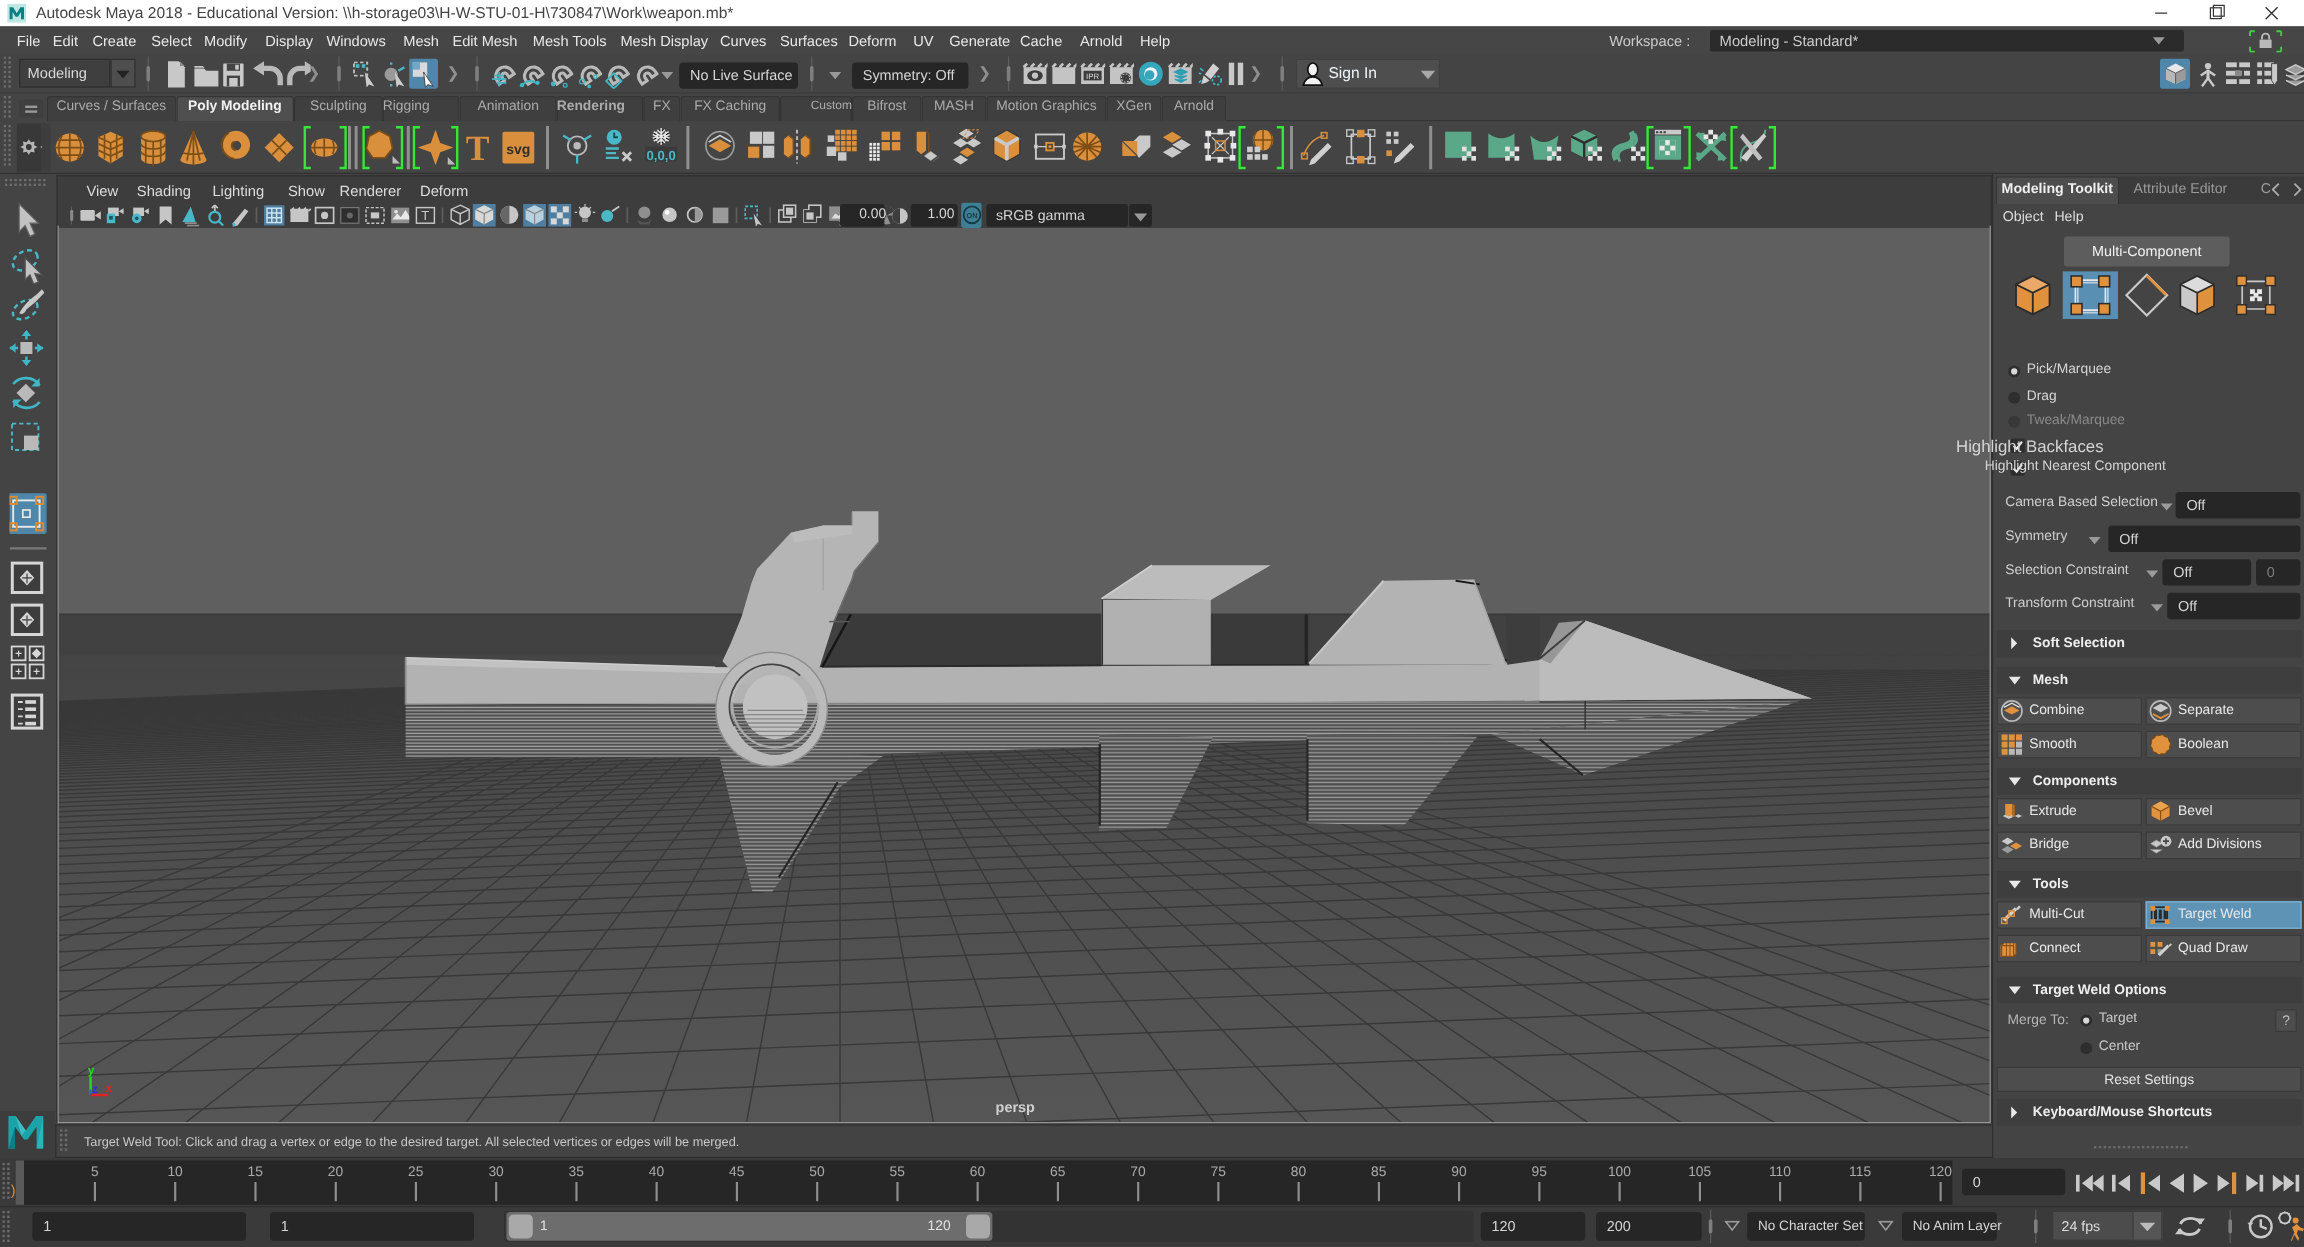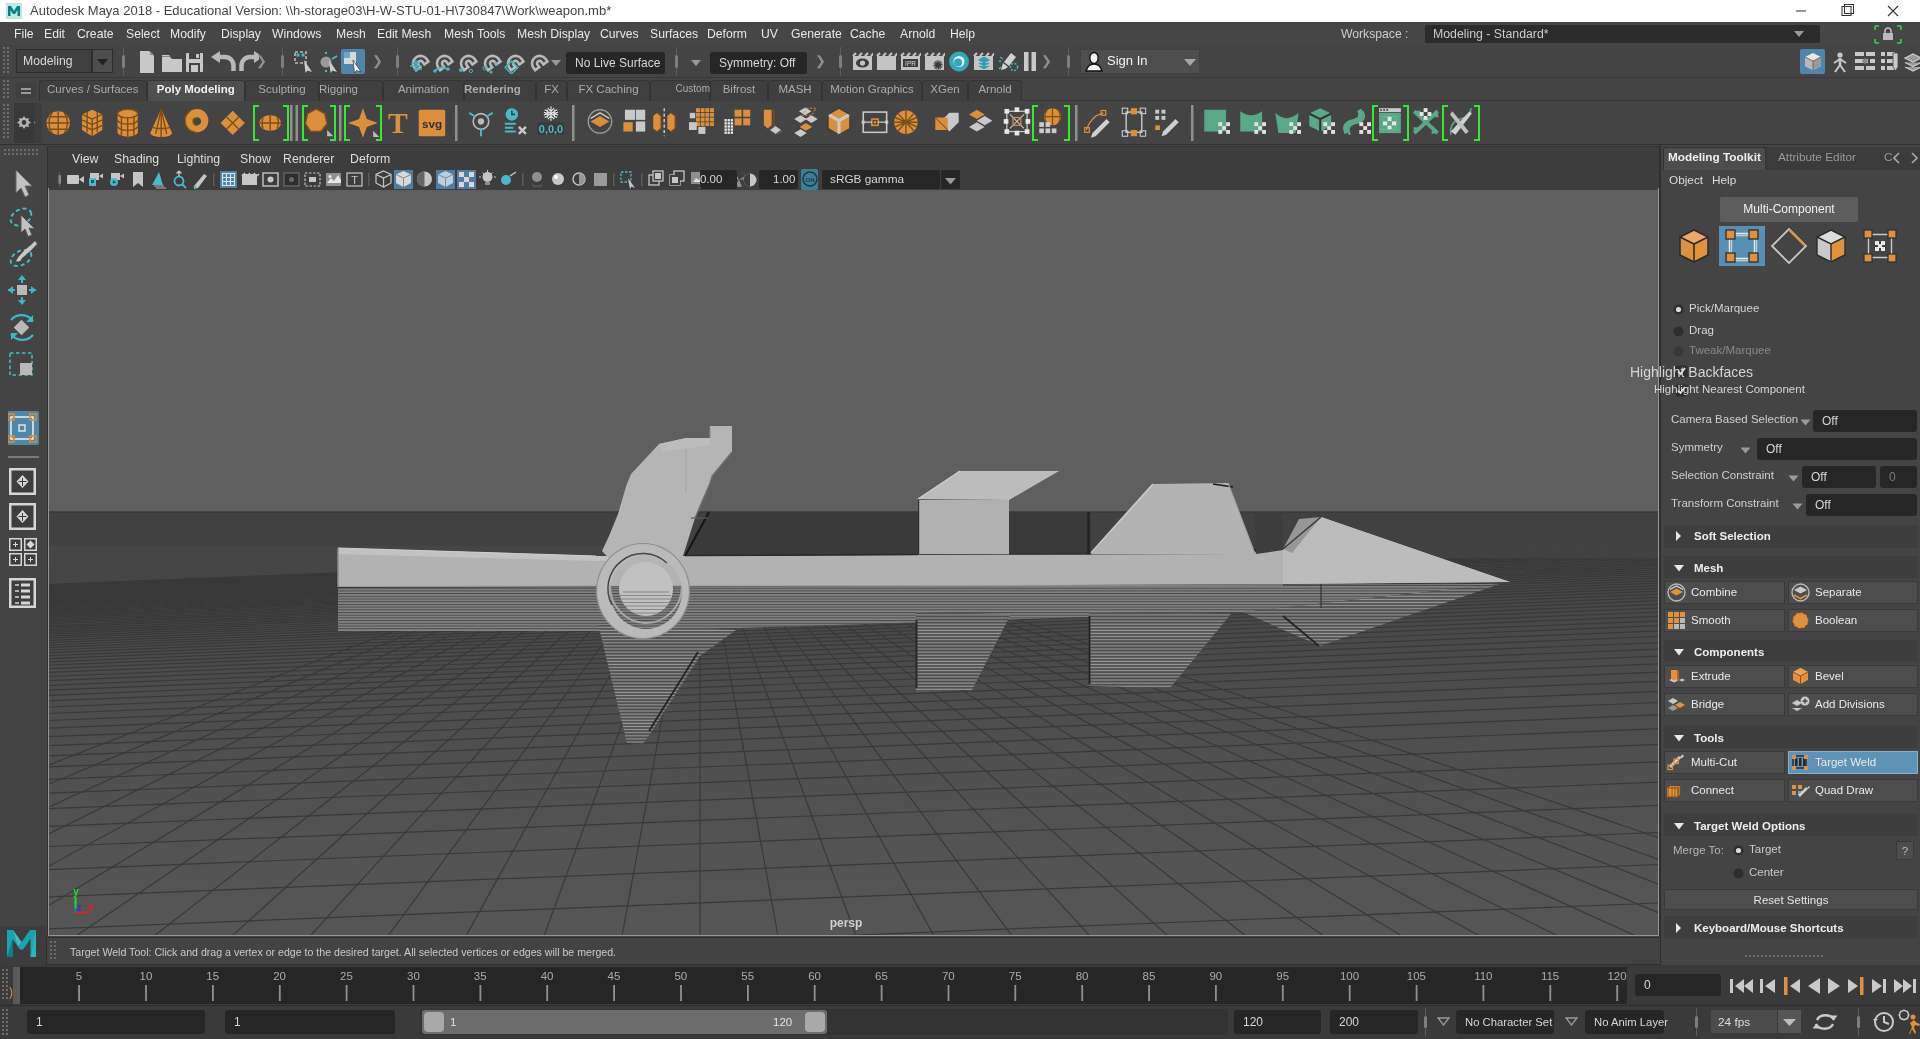--- a/index.html
+++ b/index.html
@@ -944,21 +944,21 @@
       <circle cx="8" cy="9.5" r="7.5" fill="#8f8f8f"></circle>
       <g fill="#3d3d3d">
         <path d="M8 9.5 L8 2 A7.5 7.5 0 0 1 14.5 6 Z"></path>
         <path d="M8 9.5 L15.5 9.5 A7.5 7.5 0 0 1 11 16.5 Z"></path>
         <path d="M8 9.5 L4 16 A7.5 7.5 0 0 1 0.5 9 Z"></path>
         <path d="M8 9.5 L2 4.5 A7.5 7.5 0 0 1 7 2 Z" transform="rotate(20 8 9.5)"></path>
       </g>
     </g>
   </svg>
 
-<div class="fld" style="left:700px;top:170px;width:37px;height:19px;line-height:19px;border-radius:2px;padding-left:0;font-size:11.5px">0.00</div>
+<div class="fld" style="left:700px;top:170px;width:37px;height:19px;line-height:19px;border-radius:2px;padding-left:16px;font-size:11.5px">0.00</div>
 <svg class="a" style="left:742px;top:172px" width="16" height="16">
     <circle cx="8" cy="8" r="6.5" fill="#c6c6c6"></circle>
     <path d="M8 1.5 a6.5 6.5 0 0 0 0 13 z" fill="#3d3d3d"></path>
   </svg>
 <div class="fld" style="left:759px;top:170px;width:39px;height:19px;line-height:19px;border-radius:2px;padding-left:14px;font-size:11.5px">1.00</div>
 <div class="a" style="left:801px;top:169px;width:17px;height:21px;background:#3f7f95;border-radius:2px"></div>
 <svg class="a" style="left:802px;top:171px" width="16" height="16">
     <circle cx="8" cy="8" r="7" fill="none" stroke="#173c46" stroke-width="1.6"></circle>
     <text x="8" y="11" font-size="6" font-weight="bold" fill="#173c46" text-anchor="middle" font-family="Liberation Sans">ON</text>
   </svg>

